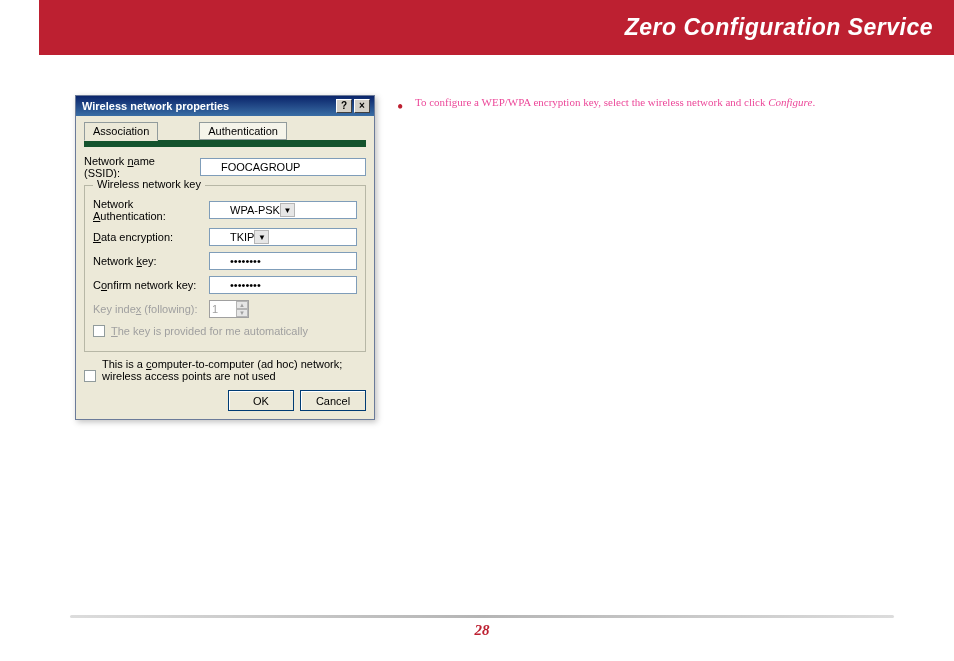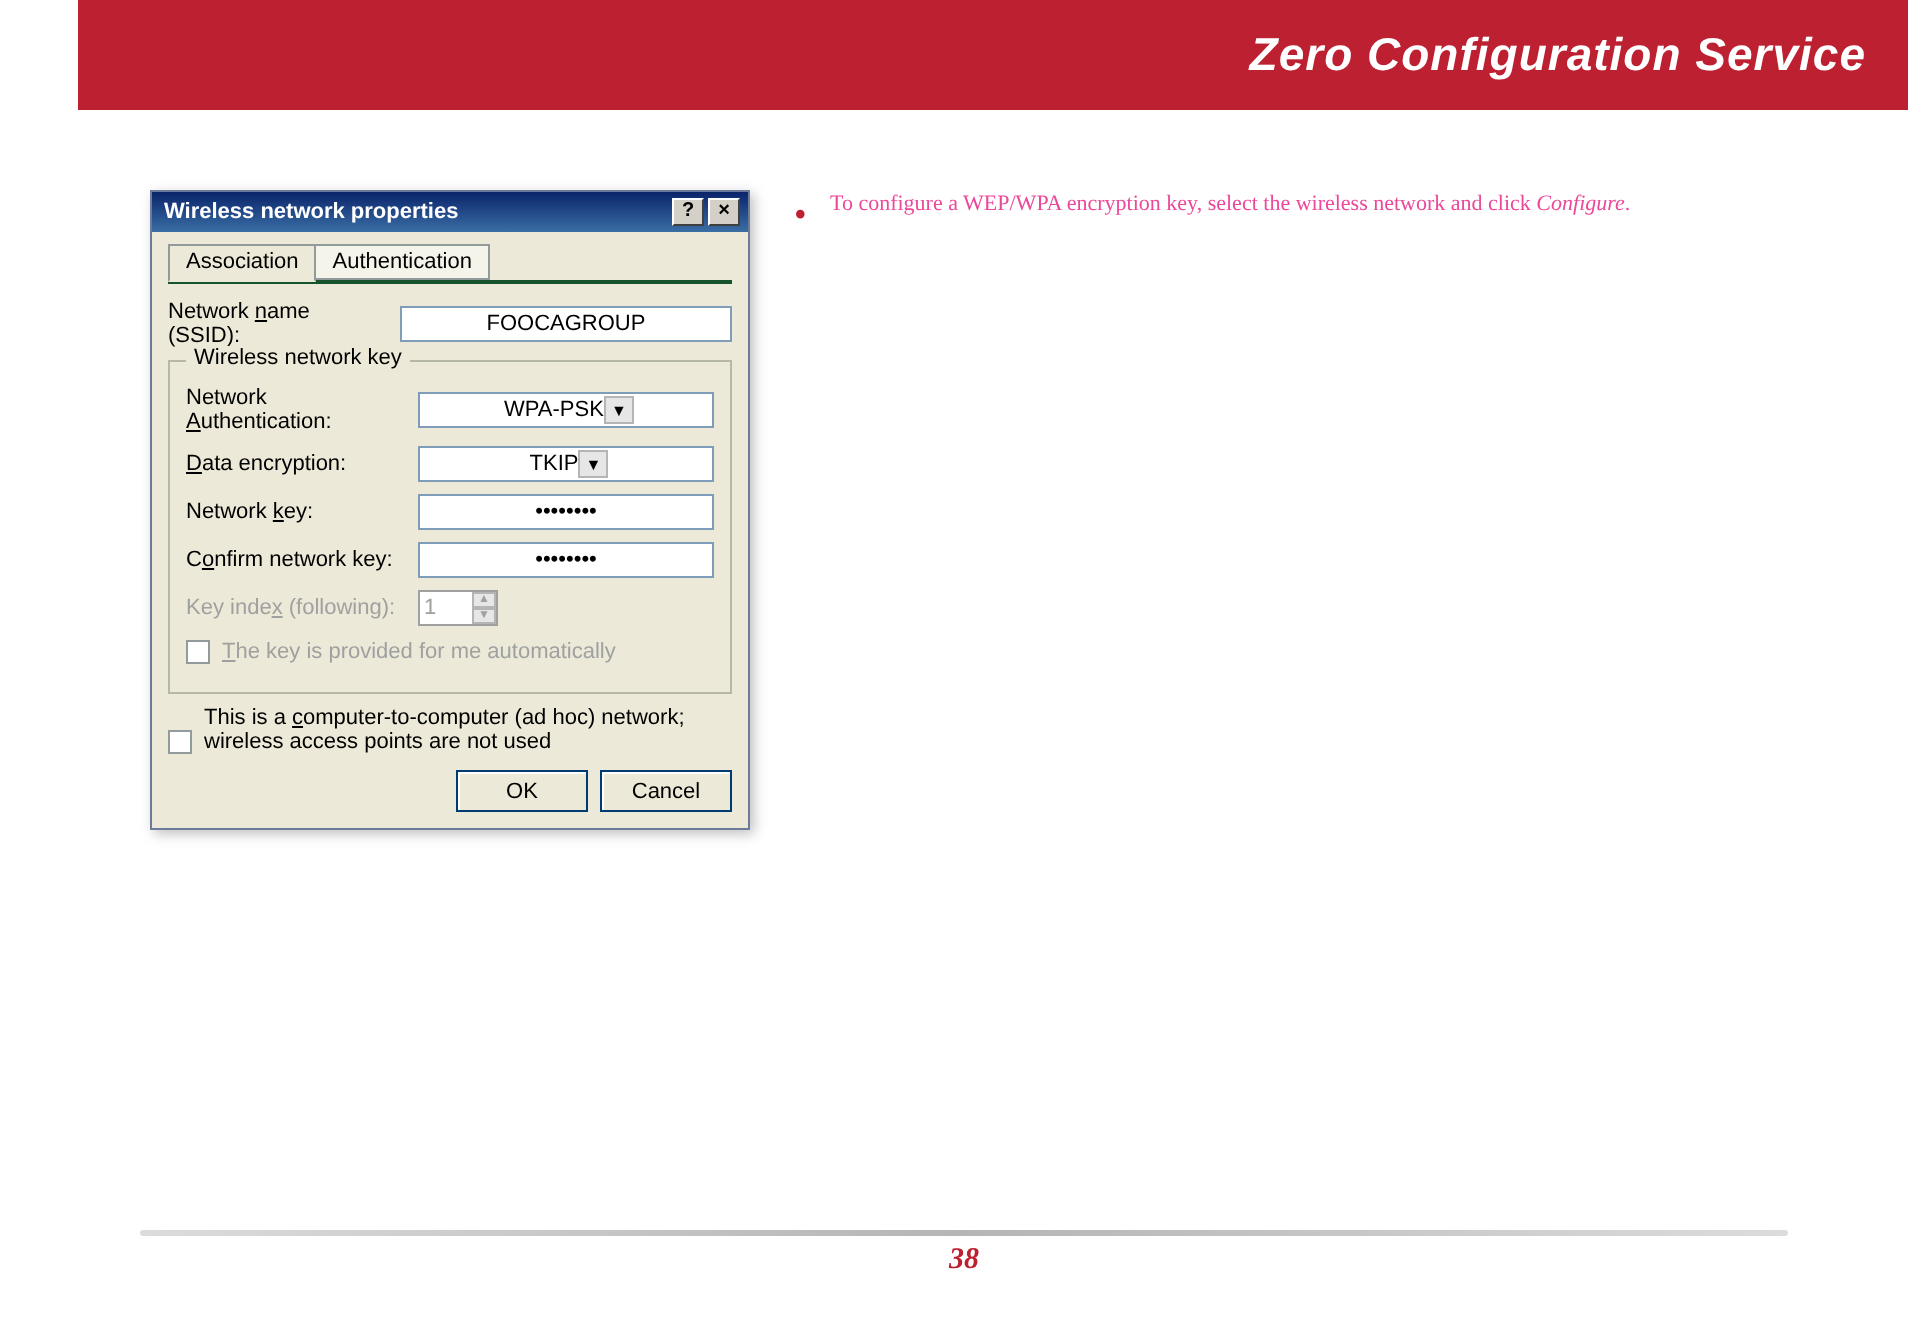--- a/index.html
+++ b/index.html
@@ -64,22 +64,23 @@
     border-bottom-color: #404040;
     font-size: 10px; line-height: 12px; text-align: center;
     color: #000; font-weight: bold;
     font-family: Arial, sans-serif;
   }
   .dlg-body {
     padding: 6px 8px 8px 8px;
   }
   .tabs {
     display: flex;
-    border-bottom: 2px solid #14532d;
+    border-bottom: 7px solid #14532d;
     margin-bottom: 8px;
+    gap: 42px;
   }
   .tab {
     padding: 2px 8px;
     background: #ece9d8;
     border: 1px solid #919b9c;
     position: relative;
     font-size: 11px;
   }
   .tab.active {
     border-bottom: 1px solid #ece9d8;
@@ -100,25 +101,25 @@
     width: 110px;
     font-size: 11px;
   }
   .u { text-decoration: underline; }
   .textfield, .combo {
     flex: 1;
     height: 18px;
     background: #fff;
     border: 1px solid #7f9db9;
     font-size: 11px;
-    padding: 1px 5px;
+    padding: 1px 20px;
     font-family: Tahoma, Arial, sans-serif;
     display: flex;
     align-items: center;
-    justify-content: center;
+    justify-content: flex-start;
   }
   .combo-arrow {
     width: 15px; height: 14px;
     background: #e6e6e6;
     border: 1px solid #b5b5b5;
     margin: -1px -3px -1px 0;
     display: flex; align-items: center; justify-content: center;
     font-size: 8px;
   }
   .groupbox {
@@ -326,14 +327,14 @@
   <div class="textcol">
     <div class="bullet">
       <span>To configure a WEP/WPA encryption key, select the wireless network and click </span><span class="italic">Configure</span><span>.</span>
     </div>
   </div>
 
 </div>
 
 <div class="footer">
   <div class="footer-line"></div>
-  <div class="page-num">38</div>
+  <div class="page-num">28</div>
 </div>
 
 </body></html>

